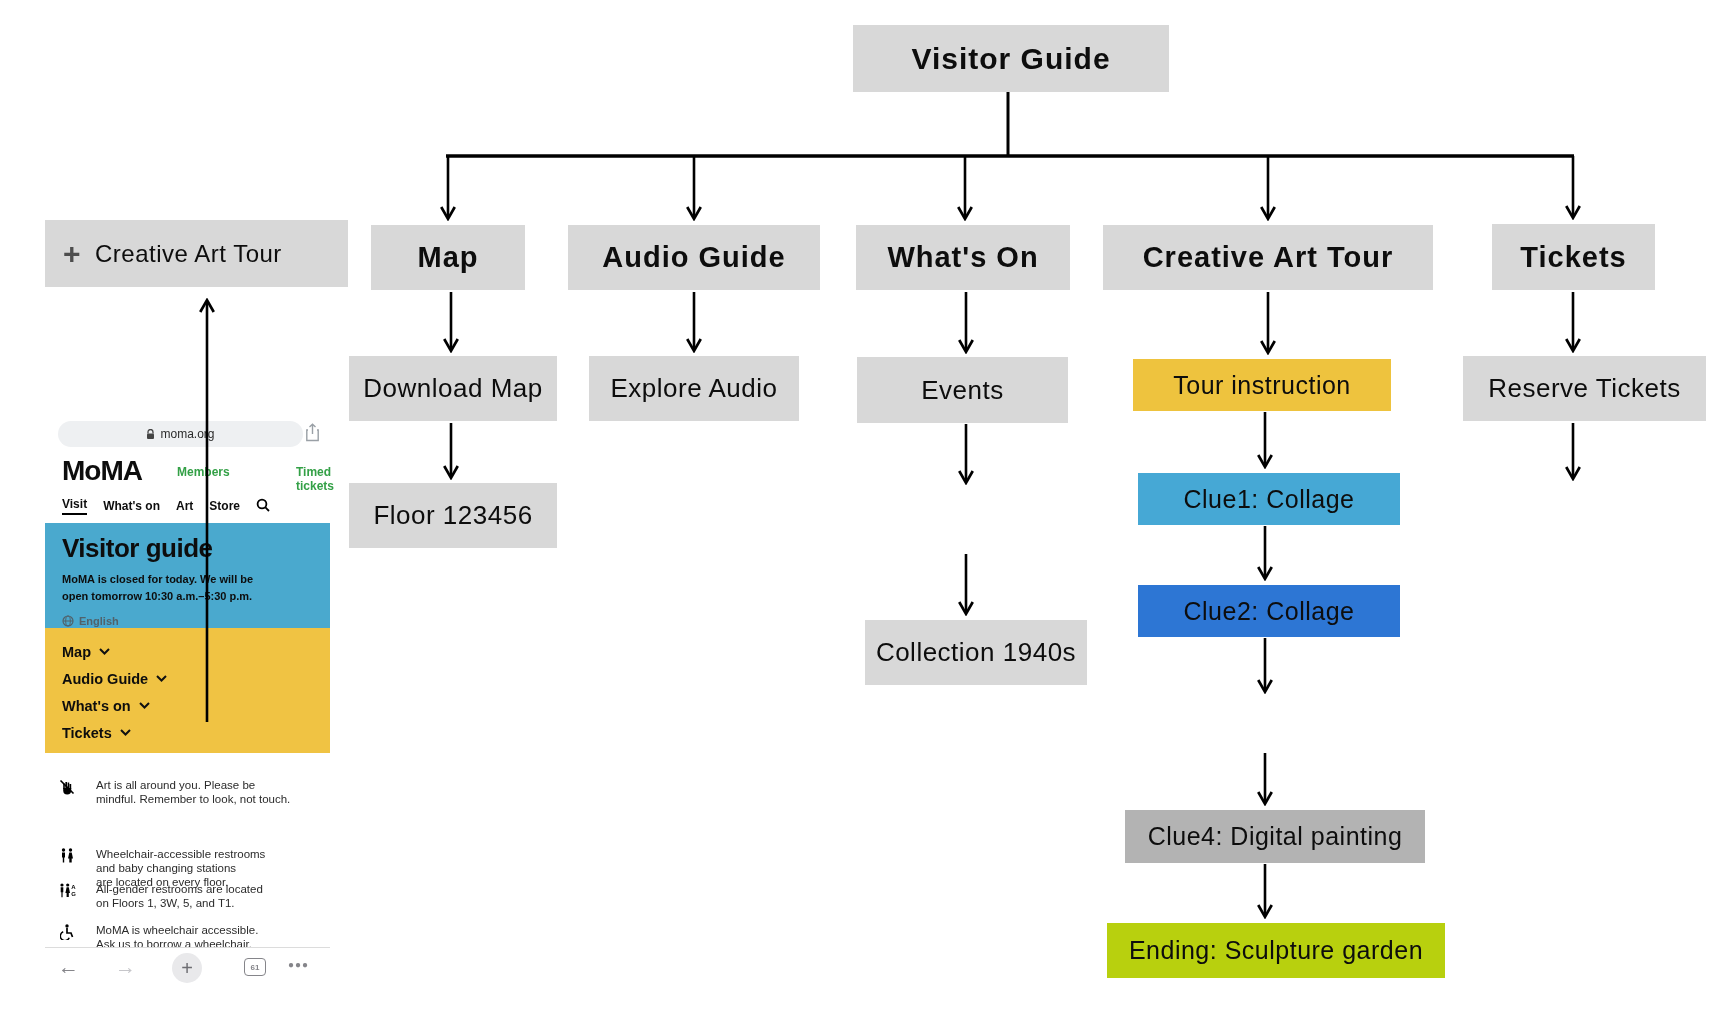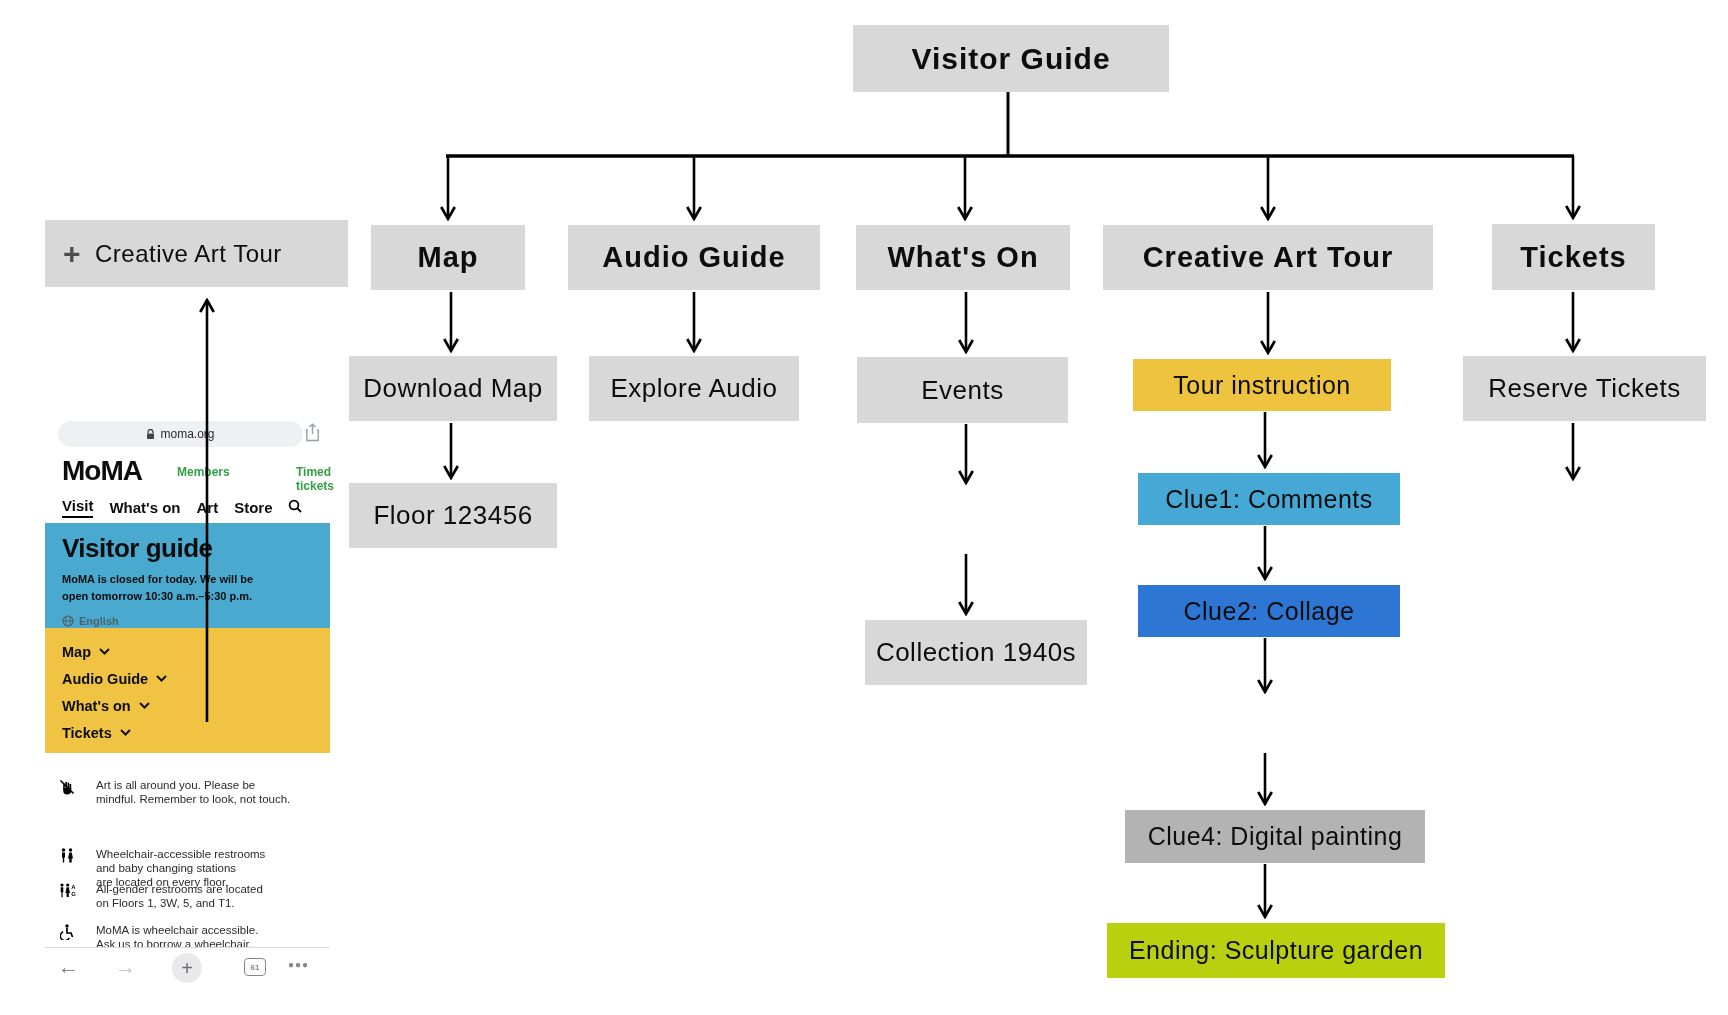--- a/index.html
+++ b/index.html
@@ -18,21 +18,21 @@
   .plusbox{justify-content:flex-start;padding-left:18px;font-size:24px;letter-spacing:.5px;gap:14px;}
   .plus{font-weight:bold;font-size:30px;color:#4d4d4d;line-height:1;}
   
   .phone{position:absolute;left:45px;top:405px;width:285px;height:585px;background:#fff;}
   .urlpill{position:absolute;left:13px;top:16px;width:245px;height:26px;border-radius:13px;
            background:#eef0f2;display:flex;align-items:center;justify-content:center;gap:5px;
            font-size:12px;color:#2b2b2b;}
   .shareic{position:absolute;left:260px;top:18px;}
   .logo{position:absolute;left:17px;top:50px;font-size:28px;font-weight:bold;letter-spacing:-1px;}
   .hlink{position:absolute;top:60px;font-size:12px;font-weight:bold;}
-  .navrow{position:absolute;left:17px;top:92px;display:flex;gap:16px;font-size:15px;font-weight:bold;align-items:center;}
+  .navrow{position:absolute;left:17px;top:92px;display:flex;gap:16px;font-size:12px;font-weight:bold;align-items:center;}
   .navu{border-bottom:2px solid #000;padding-bottom:2px;}
   .hero{position:absolute;left:0;top:118px;width:285px;height:105px;padding:10px 0 0 17px;box-sizing:border-box;}
   .htitle{font-size:26px;font-weight:bold;letter-spacing:-.5px;}
   .hmsg{margin-top:7px;font-size:11px;font-weight:bold;line-height:17px;white-space:pre-line;}
   .hlang{margin-top:10px;display:flex;align-items:center;gap:5px;font-size:11px;font-weight:bold;color:#50626b;}
   .menu{position:absolute;left:0;top:223px;width:285px;height:125px;padding:10px 0 0 17px;box-sizing:border-box;}
   .mitem{height:27px;display:flex;align-items:center;gap:8px;font-size:14.5px;font-weight:bold;}
   .info{position:absolute;left:13px;width:265px;display:flex;gap:20px;align-items:flex-start;}
   .iico{width:18px;display:flex;justify-content:center;flex-shrink:0;margin-top:1px;}
   .itxt{white-space:pre-line;font-size:11.5px;line-height:14px;color:#2b2b2b;}
@@ -61,21 +61,21 @@
 
   <div class="node child" style="left: 349px; top: 356px; width: 208px; height: 65px; background-color: rgb(216, 216, 216);">Download Map</div>
   <div class="node child" style="left: 349px; top: 483px; width: 208px; height: 65px; background-color: rgb(216, 216, 216);">Floor 123456</div>
 
   <div class="node child" style="left: 589px; top: 356px; width: 210px; height: 65px; background-color: rgb(216, 216, 216);">Explore Audio</div>
 
   <div class="node child" style="left: 857px; top: 357px; width: 211px; height: 66px; background-color: rgb(216, 216, 216);">Events</div>
   <div class="node child" style="left: 865px; top: 620px; width: 222px; height: 65px; background-color: rgb(216, 216, 216);">Collection 1940s</div>
 
   <div class="node cnode" style="left: 1133px; top: 359px; width: 258px; height: 52px; background-color: rgb(238, 195, 62);">Tour instruction</div>
-  <div class="node cnode" style="left: 1138px; top: 473px; width: 262px; height: 52px; background-color: rgb(70, 168, 213);">Clue1: Comments</div>
+  <div class="node cnode" style="left: 1138px; top: 473px; width: 262px; height: 52px; background-color: rgb(70, 168, 213);">Clue1: Collage</div>
   <div class="node cnode" style="left: 1138px; top: 585px; width: 262px; height: 52px; background-color: rgb(45, 118, 212);">Clue2: Collage</div>
   <div class="node cnode" style="left: 1125px; top: 810px; width: 300px; height: 53px; background-color: rgb(179, 179, 179);">Clue4: Digital painting</div>
   <div class="node cnode" style="left: 1107px; top: 923px; width: 338px; height: 55px; background-color: rgb(184, 208, 14);">Ending: Sculpture garden</div>
 
   <div class="node child" style="left: 1463px; top: 356px; width: 243px; height: 65px; background-color: rgb(216, 216, 216);">Reserve Tickets</div>
 
   <div class="node plusbox" style="left: 45px; top: 220px; width: 285px; height: 67px; background-color: rgb(216, 216, 216);">
     <span class="plus">+</span>
     <span>Creative Art Tour</span>
   </div>

